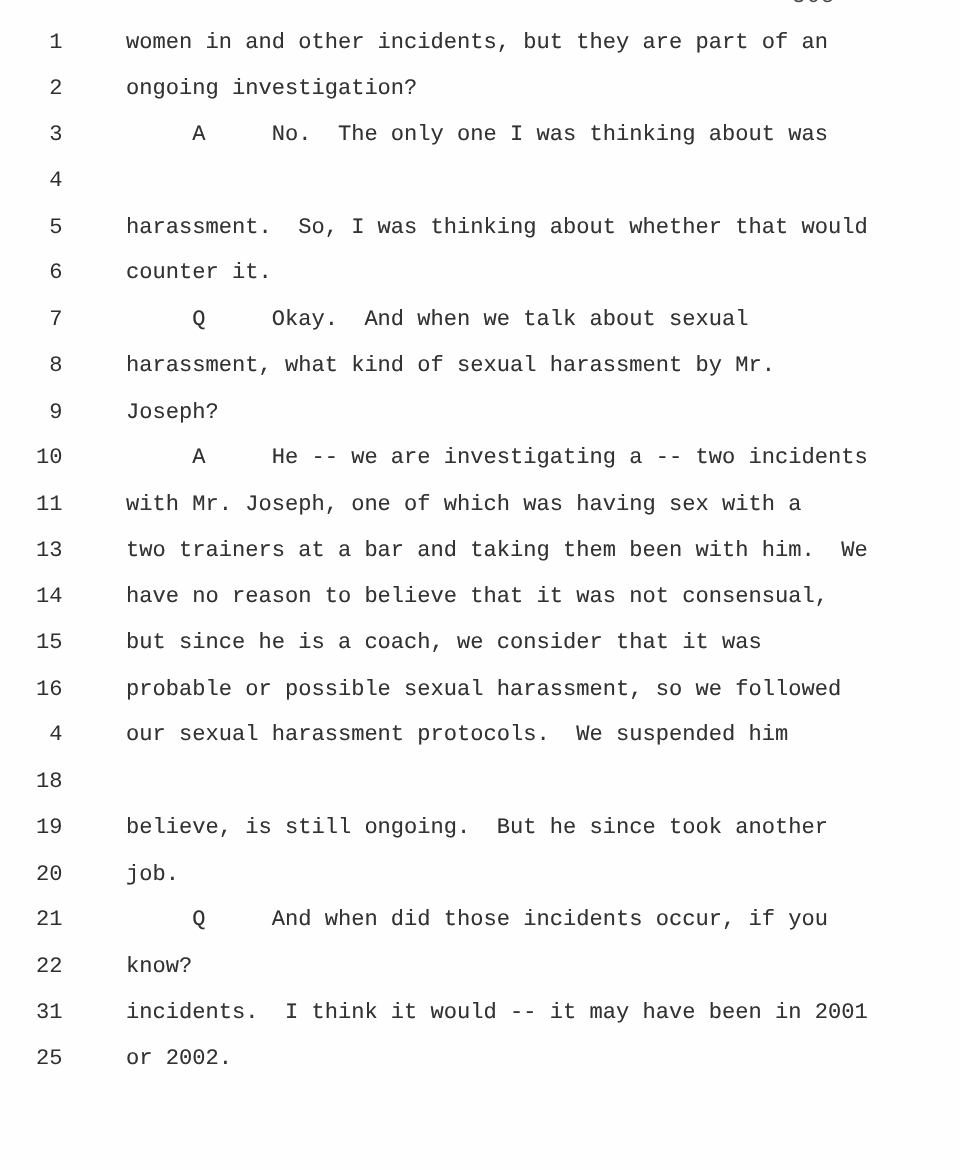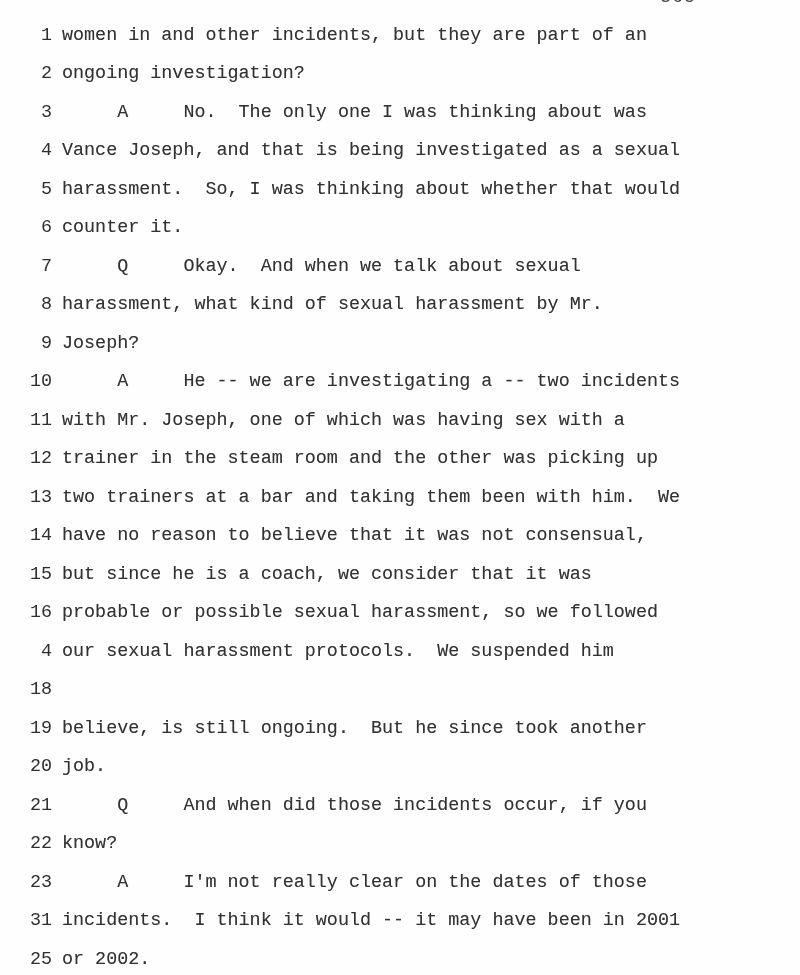--- a/index.html
+++ b/index.html
@@ -50,21 +50,21 @@
     left: 0;
     top: 0;
     height: 38.5px;
     width: 52px;
     display: flex;
     align-items: center;
     justify-content: flex-end;
     color: #2f2f2f;
   }
   .line .txt {
-    padding-left: 62px;
+    padding-left: 105px;
     white-space: pre;
     color: #323232;
     text-shadow: 0 0 0.4px rgba(40,40,40,0.35);
   }
 </style>
 </head>
 <body>
 
 <div class="page">
 
@@ -81,21 +81,20 @@
       <div class="line">
       <span class="num">2</span>
       <span class="txt">ongoing investigation?</span>
     </div>
       <div class="line">
       <span class="num">3</span>
       <span class="txt">     A     No.  The only one I was thinking about was</span>
     </div>
       <div class="line">
       <span class="num">4</span>
-      <span class="txt">Vance Joseph, and that is being investigated as a sexual</span>
     </div>
       <div class="line">
       <span class="num">5</span>
       <span class="txt">harassment.  So, I was thinking about whether that would</span>
     </div>
       <div class="line">
       <span class="num">6</span>
       <span class="txt">counter it.</span>
     </div>
       <div class="line">
@@ -110,24 +109,20 @@
       <span class="num">9</span>
       <span class="txt">Joseph?</span>
     </div>
       <div class="line">
       <span class="num">10</span>
       <span class="txt">     A     He -- we are investigating a -- two incidents</span>
     </div>
       <div class="line">
       <span class="num">11</span>
       <span class="txt">with Mr. Joseph, one of which was having sex with a</span>
-    </div>
-      <div class="line">
-      <span class="num">12</span>
-      <span class="txt">trainer in the steam room and the other was picking up</span>
     </div>
       <div class="line">
       <span class="num">13</span>
       <span class="txt">two trainers at a bar and taking them been with him.  We</span>
     </div>
       <div class="line">
       <span class="num">14</span>
       <span class="txt">have no reason to believe that it was not consensual,</span>
     </div>
       <div class="line">
@@ -155,24 +150,20 @@
     </div>
       <div class="line">
       <span class="num">21</span>
       <span class="txt">     Q     And when did those incidents occur, if you</span>
     </div>
       <div class="line">
       <span class="num">22</span>
       <span class="txt">know?</span>
     </div>
       <div class="line">
-      <span class="num">23</span>
-      <span class="txt">     A     I'm not really clear on the dates of those</span>
-    </div>
-      <div class="line">
       <span class="num">31</span>
       <span class="txt">incidents.  I think it would -- it may have been in 2001</span>
     </div>
       <div class="line">
       <span class="num">25</span>
       <span class="txt">or 2002.</span>
     </div>
     </div>
 
 </div>

